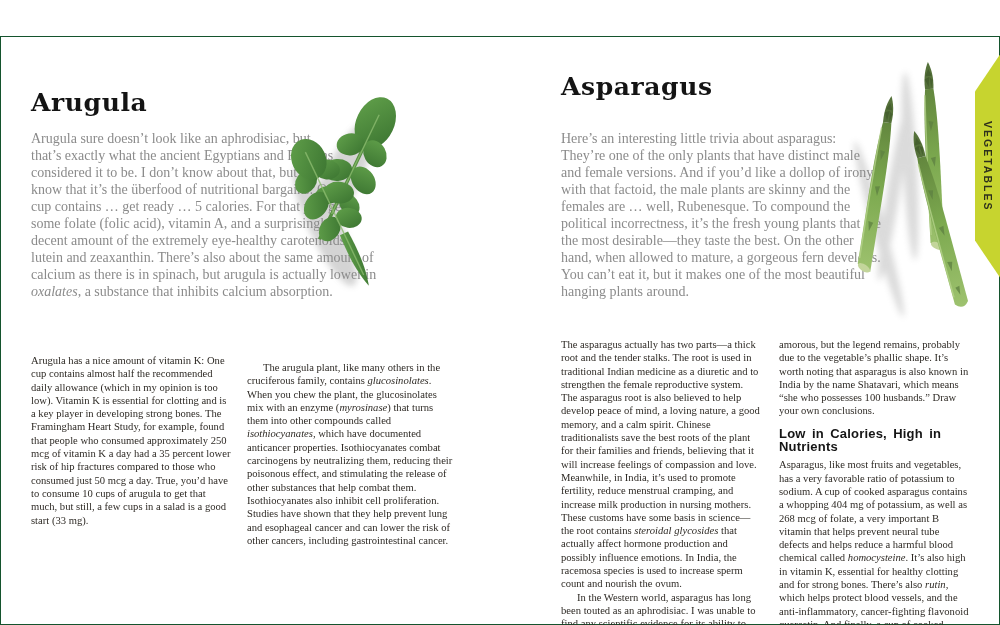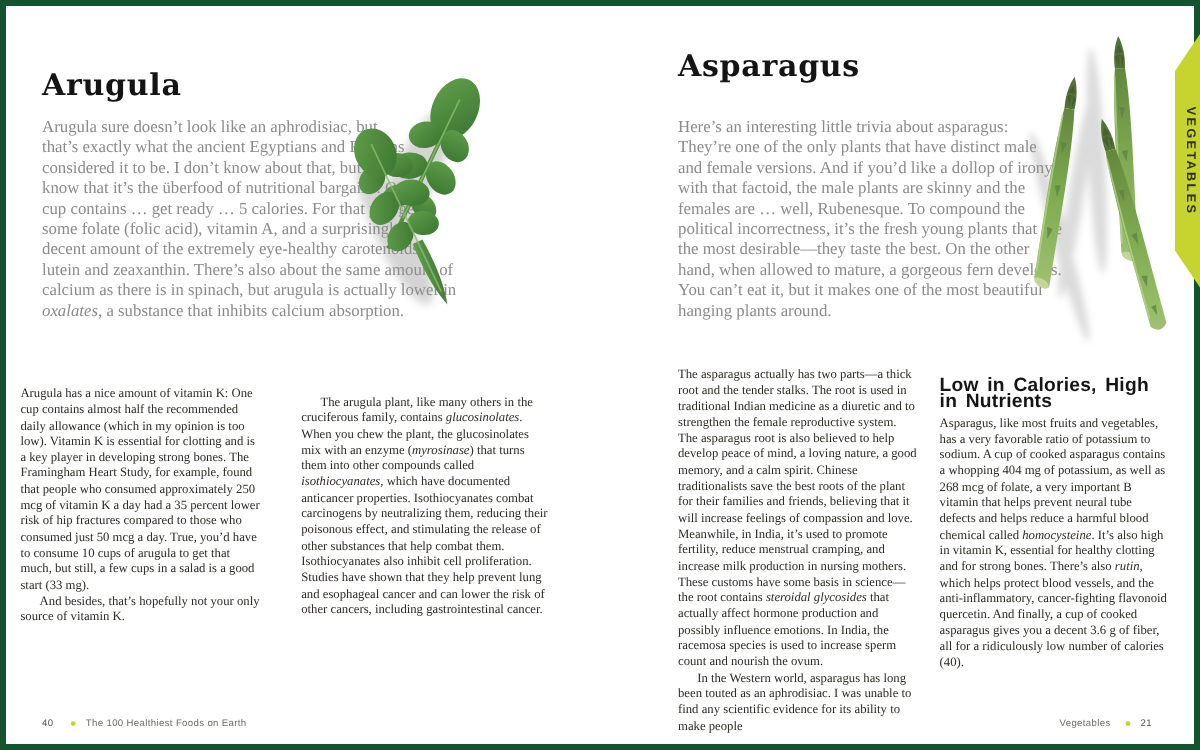--- a/index.html
+++ b/index.html
@@ -1,43 +1,43 @@
 <!DOCTYPE html>
 <html><head>
 <meta charset="utf-8">
 <style>
   html,body{margin:0;padding:0;background:#ffffff;}
   body{width:1000px;height:625px;position:relative;overflow:hidden;
        font-family:"Liberation Serif", serif;}
-  .spread{position:absolute;inset:0;background:#ffffff;border:5px solid #14532d;box-sizing:border-box;}
+  .spread{position:absolute;inset:0;background:#ffffff;border:1px solid #14532d;box-sizing:border-box;margin-top:36px;}
 
   
   .food-title{position:absolute;margin:0;font-family:"DejaVu Serif", serif;font-weight:900;
               font-size:25px;line-height:28px;letter-spacing:0.6px;color:#141414;}
   #title-arugula{left:30px;top:52px;}
   #title-asparagus{left:560px;top:36px;}
 
   
   .intro{position:absolute;color:#8b8b8b;font-size:14px;line-height:17px;}
   .intro p{margin:0;}
   #intro-arugula{left:30px;top:93px;width:420px;}
   #intro-asparagus{left:560px;top:93px;width:322px;}
   .wrapFloat{float:right;width:118px;height:153px;
              shape-outside:polygon(0 0,100% 0,100% 100%,45% 100%);}
 
   
   .col{position:absolute;font-size:10.6px;line-height:13.3px;color:#2e2a25;}
   .col p{margin:0;}
   .col p.ind{text-indent:16px;}
-  #col-l1{left:12px;top:317px;width:200px;}
+  #col-l1{left:30px;top:317px;width:200px;}
   #col-l2{left:246px;top:324px;width:206px;}
   #col-r1{left:560px;top:301px;width:201px;}
   #col-r2{left:778px;top:301px;width:192px;}
   .section-heading{margin:9px 0 5px 0;font-family:"Liberation Sans", sans-serif;
-                   font-weight:bold;font-size:16px;letter-spacing:0.2px;word-spacing:2.5px;color:#151515;}
+                   font-weight:bold;font-size:13px;letter-spacing:0.2px;word-spacing:2.5px;color:#151515;}
 
   
   .photo{position:absolute;}
   #photo-arugula{left:270px;top:50px;width:200px;height:255px;}
   #photo-asparagus{left:845px;top:20px;width:145px;height:300px;}
 
   
   .side-tab{position:absolute;left:974px;top:16px;width:26px;height:226px;
             display:flex;align-items:center;justify-content:center;
             clip-path:polygon(100% 0%,0% 17%,0% 83%,100% 100%);}
@@ -102,21 +102,20 @@
         <ellipse cx="-12" cy="-119" rx="13" ry="10" transform="rotate(-30 -12 -119)"></ellipse>
         <ellipse cx="12" cy="-121" rx="13" ry="10" transform="rotate(30 12 -121)"></ellipse>
         <ellipse cx="0" cy="-138" rx="17" ry="21"></ellipse>
         <path d="M0,-10 L0,-146" stroke="#8cbb6f" stroke-width="1.4" fill="none" opacity="0.8"></path>
       </g>
     </svg>
   </div>
 
   <div class="col" id="col-l1">
     <p>Arugula has a nice amount of vitamin K: One cup contains almost half the recommended daily allowance (which in my opinion is too low). Vitamin K is essential for clotting and is a key player in developing strong bones. The Framingham Heart Study, for example, found that people who consumed approximately 250 mcg of vitamin K a day had a 35 percent lower risk of hip fractures compared to those who consumed just 50 mcg a day. True, you’d have to consume 10 cups of arugula to get that much, but still, a few cups in a salad is a good start (33 mg).</p>
-    <p class="ind">And besides, that’s hopefully not your only source of vitamin K.</p>
   </div>
   <div class="col" id="col-l2">
     <p class="ind"><span>The arugula plant, like many others in the cruciferous family, contains </span><i>glucosinolates</i><span>. When you chew the plant, the glucosinolates mix with an enzyme (</span><i>myrosinase</i><span>) that turns them into other compounds called </span><i>isothiocyanates</i><span>, which have documented anticancer properties. Isothiocyanates combat carcinogens by neutralizing them, reducing their poisonous effect, and stimulating the release of other substances that help combat them. Isothiocyanates also inhibit cell proliferation. Studies have shown that they help prevent lung and esophageal cancer and can lower the risk of other cancers, including gastrointestinal cancer.</span></p>
   </div>
 
   <h1 class="food-title" id="title-asparagus">Asparagus</h1>
 
   <div class="intro" id="intro-asparagus">
     <p>Here’s an interesting little trivia about asparagus: They’re one of the only plants that have distinct male and female versions. And if you’d like a dollop of irony with that factoid, the male plants are skinny and the females are … well, Rubenesque. To compound the political incorrectness, it’s the fresh young plants that are the most desirable—they taste the best. On the other hand, when allowed to mature, a gorgeous fern develops. You can’t eat it, but it makes one of the most beautiful hanging plants around.</p>
   </div>
@@ -165,20 +164,21 @@
         <path d="M-2.5,58 L2.5,59 L-0.5,68 Z M3,96 L-2,97 L1.5,106 Z M-3,132 L2,133 L-1,142 Z M2.5,158 L-2,159 L1,167 Z" fill="#5e8041" opacity="0.75"></path>
       </g>
     </svg>
   </div>
 
   <div class="col" id="col-r1">
     <p><span>The asparagus actually has two parts—a thick root and the tender stalks. The root is used in traditional Indian medicine as a diuretic and to strengthen the female reproductive system. The asparagus root is also believed to help develop peace of mind, a loving nature, a good memory, and a calm spirit. Chinese traditionalists save the best roots of the plant for their families and friends, believing that it will increase feelings of compassion and love. Meanwhile, in India, it’s used to promote fertility, reduce menstrual cramping, and increase milk production in nursing mothers. These customs have some basis in science—the root contains </span><i>steroidal glycosides</i><span> that actually affect hormone production and possibly influence emotions. In India, the racemosa species is used to increase sperm count and nourish the ovum.</span></p>
     <p class="ind">In the Western world, asparagus has long been touted as an aphrodisiac. I was unable to find any scientific evidence for its ability to make people</p>
   </div>
   <div class="col" id="col-r2">
+    <p>amorous, but the legend remains, probably due to the vegetable’s phallic shape. It’s worth noting that asparagus is also known in India by the name Shatavari, which means “she who possesses 100 husbands.” Draw your own conclusions.</p>
     <h2 class="section-heading">Low in Calories, High in Nutrients</h2>
     <p><span>Asparagus, like most fruits and vegetables, has a very favorable ratio of potassium to sodium. A cup of cooked asparagus contains a whopping 404 mg of potassium, as well as 268 mcg of folate, a very important B vitamin that helps prevent neural tube defects and helps reduce a harmful blood chemical called </span><i>homocysteine</i><span>. It’s also high in vitamin K, essential for healthy clotting and for strong bones. There’s also </span><i>rutin</i><span>, which helps protect blood vessels, and the anti-inflammatory, cancer-fighting flavonoid quercetin. And finally, a cup of cooked asparagus gives you a decent 3.6 g of fiber, all for a ridiculously low number of calories (40).</span></p>
   </div>
 
   <div class="side-tab" style="background: rgb(199, 212, 47);">
     <span>VEGETABLES</span>
   </div>
 
   <div class="footer-left">
     <span class="pgnum">40</span>

